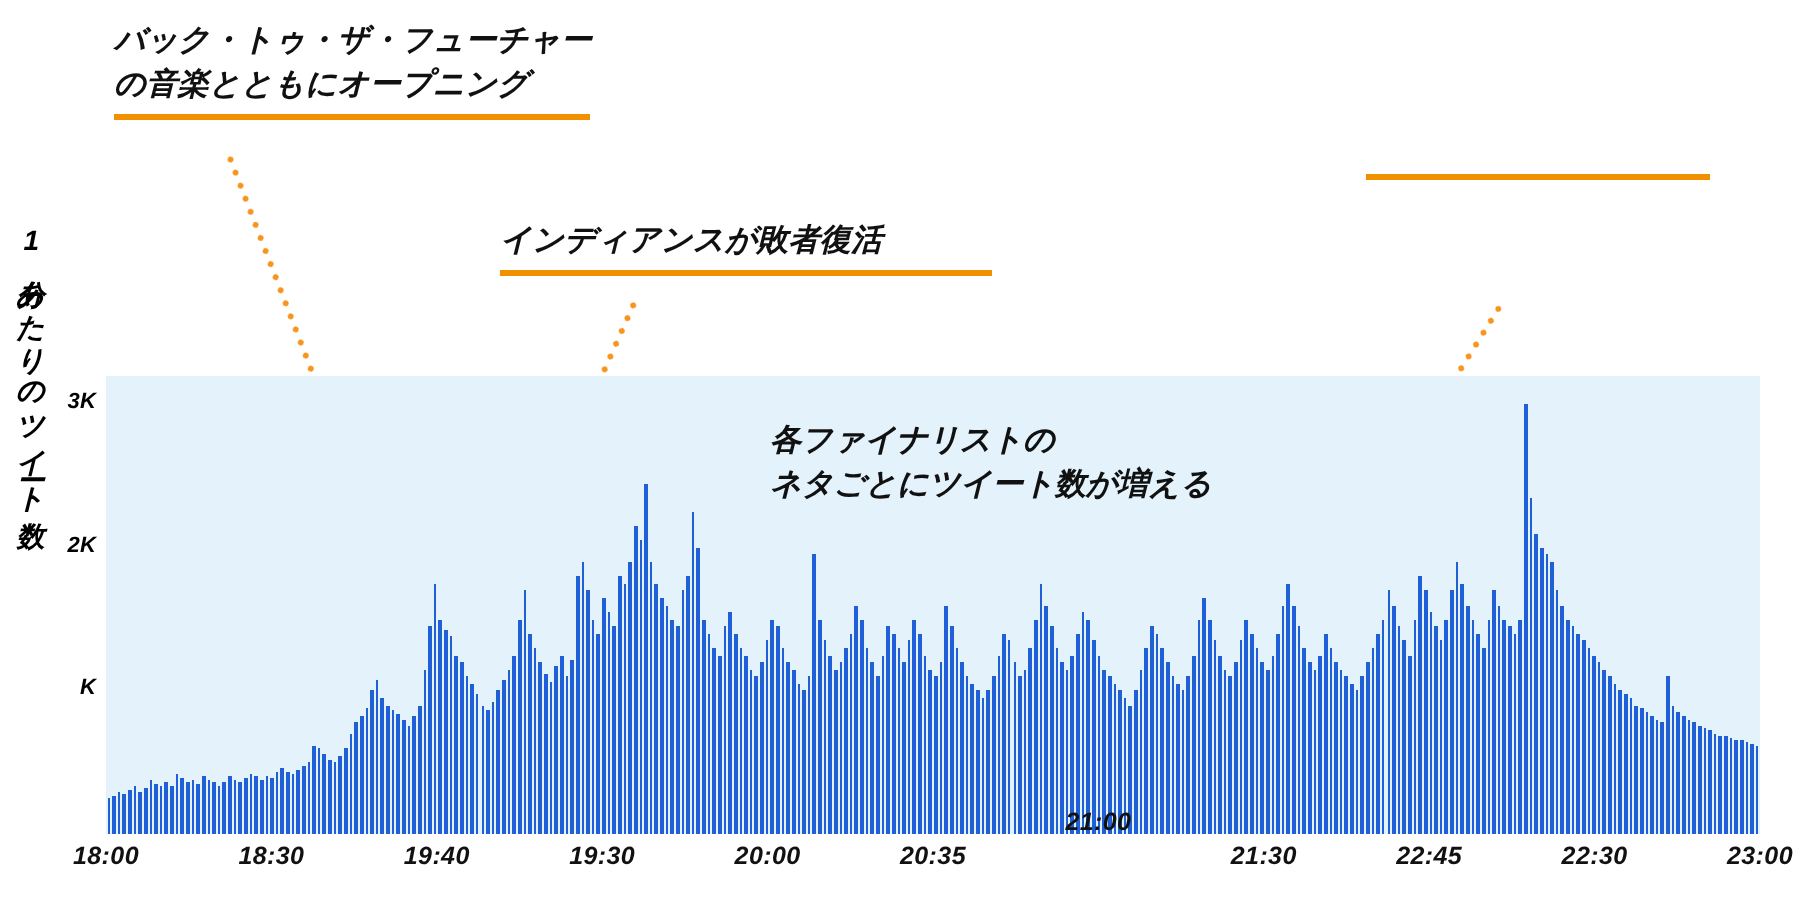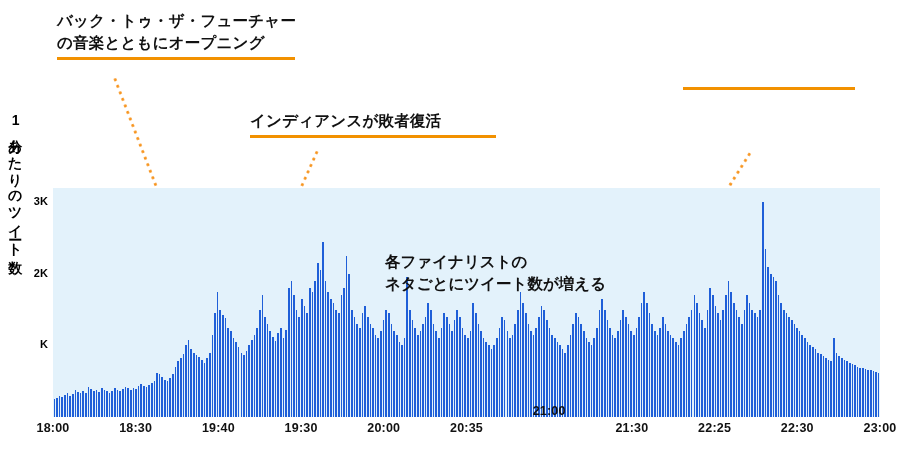--- a/index.html
+++ b/index.html
@@ -4,21 +4,21 @@
 <style>
   html,body{margin:0;padding:0;}
   body{
     width:900px;height:455px;
     background:#ffffff;
     font-family:"Liberation Sans","DejaVu Sans",sans-serif;
     overflow:hidden;
     position:relative;
     -webkit-font-smoothing:antialiased;
   }
-  #root{position:absolute;left:0;top:0;width:900px;height:455px;}
+  #root{position:absolute;left:0;top:0;width:900px;height:455px;font-style:italic;}
 
   
   .annot{position:absolute;}
   .annot .atext{
     color:#111111;
     font-size:15.5px;
     line-height:1.42;
     font-weight:700;
     letter-spacing:.2px;
     white-space:pre;
@@ -423,36 +423,36 @@
         <div class="bar" style="left: 809.06px; width: 1.63px; height: 48.66px; background: rgb(31, 95, 216);"></div>
         <div class="bar" style="left: 811.7px; width: 1.63px; height: 47.95px; background: rgb(31, 95, 216);"></div>
         <div class="bar" style="left: 814.33px; width: 1.63px; height: 47.23px; background: rgb(31, 95, 216);"></div>
         <div class="bar" style="left: 816.97px; width: 1.63px; height: 46.52px; background: rgb(31, 95, 216);"></div>
         <div class="bar" style="left: 819.6px; width: 1.63px; height: 45.8px; background: rgb(31, 95, 216);"></div>
         <div class="bar" style="left: 822.23px; width: 1.63px; height: 45.08px; background: rgb(31, 95, 216);"></div>
         <div class="bar" style="left: 824.87px; width: 1.63px; height: 44.37px; background: rgb(31, 95, 216);"></div>
       </div>
   </div>
 
-  <div id="inchart-note" style="left:385px;top:210px;margin-top:41px;">各ファイナリストの
+  <div id="inchart-note" style="left:385px;top:210px;">各ファイナリストの
 ネタごとにツイート数が増える</div>
 
   <div id="yticks">
       <div class="ytick" style="top: 338.438px; left: 20px; width: 28px;">K</div>
       <div class="ytick" style="top: 266.875px; left: 20px; width: 28px;">2K</div>
       <div class="ytick" style="top: 195.312px; left: 20px; width: 28px;">3K</div>
     </div>
 
   <div id="xticks">
       <div class="xtick" style="left: 23px; width: 60px; top: 421px;">18:00</div>
       <div class="xtick" style="left: 105.7px; width: 60px; top: 421px;">18:30</div>
       <div class="xtick" style="left: 188.4px; width: 60px; top: 421px;">19:40</div>
       <div class="xtick" style="left: 271.1px; width: 60px; top: 421px;">19:30</div>
       <div class="xtick" style="left: 353.8px; width: 60px; top: 421px;">20:00</div>
       <div class="xtick" style="left: 436.5px; width: 60px; top: 421px;">20:35</div>
       <div class="xtick" style="left: 519.2px; width: 60px; top: 404px;">21:00</div>
       <div class="xtick" style="left: 601.9px; width: 60px; top: 421px;">21:30</div>
-      <div class="xtick" style="left: 684.6px; width: 60px; top: 421px;">22:25</div>
+      <div class="xtick" style="left: 684.6px; width: 60px; top: 421px;">22:45</div>
       <div class="xtick" style="left: 767.3px; width: 60px; top: 421px;">22:30</div>
       <div class="xtick" style="left: 850px; width: 60px; top: 421px;">23:00</div>
     </div>
 
 </div>
 
 </body></html>

